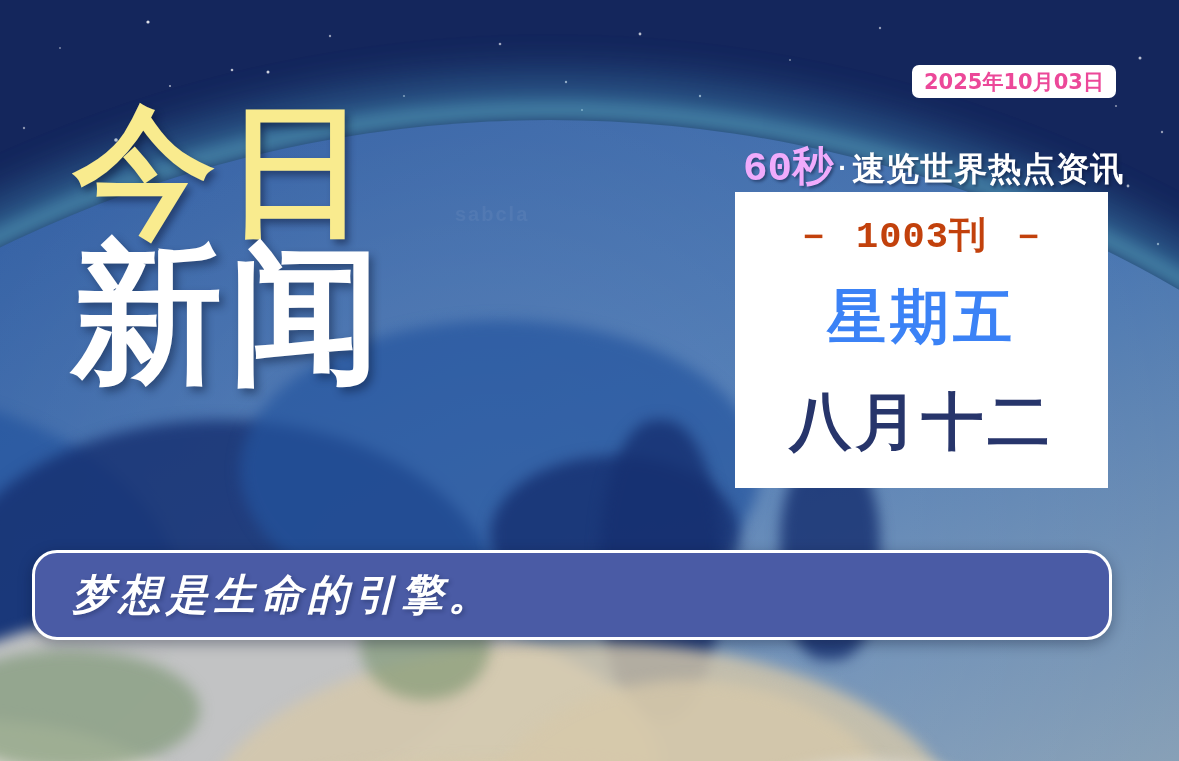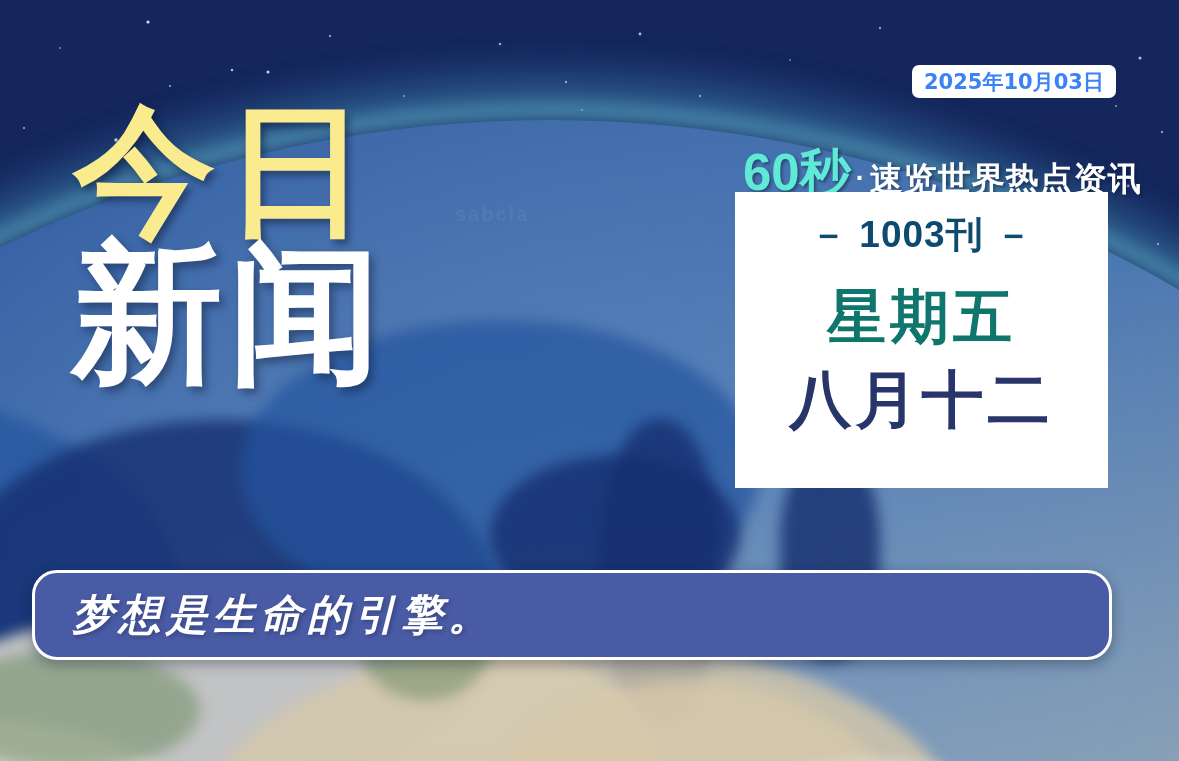--- a/index.html
+++ b/index.html
@@ -142,43 +142,43 @@
     background: #ffffff;
     border-radius: 7px;
     display: flex;
     align-items: center;
     justify-content: center;
     z-index: 7;
   }
   .date-badge span {
     font-size: 21px;
     font-weight: 700;
-    color: #3b82f6;
+    color: #ec4899;
     letter-spacing: 0px;
     white-space: nowrap;
     font-family: "DejaVu Sans", "Liberation Sans", sans-serif;
   }
 
   
   .tagline {
     position: absolute;
     left: 743px;
     top: 139px;
     display: flex;
     align-items: baseline;
     z-index: 7;
     white-space: nowrap;
   }
   .tagline .sec {
-    font-size: 51px;
-    font-weight: 700;
-    color: #5eead4;
+    font-size: 41px;
+    font-weight: 700;
+    color: #f0abfc;
     letter-spacing: 0px;
     text-shadow: 2px 2px 3px rgba(10,20,50,0.45);
-    font-family: Liberation Sans, sans-serif;
+    font-family: Liberation Mono, monospace;
   }
   .tagline .dot {
     font-size: 27px;
     font-weight: 700;
     color: #ffffff;
     margin: 0 5px;
     position: relative;
     top: -3px;
   }
   .tagline .rest {
@@ -200,46 +200,47 @@
     background: #ffffff;
     z-index: 7;
     display: flex;
     flex-direction: column;
     align-items: center;
     padding-top: 18px;
   }
   .issue-line {
     font-size: 37px;
     font-weight: 700;
-    color: #0c4a6e;
+    color: #c2410c;
     letter-spacing: 1px;
     white-space: nowrap;
-    font-family: Liberation Sans, sans-serif;
+    font-family: Liberation Mono, monospace;
   }
   .weekday {
     margin-top: 18px;
     font-size: 59px;
     font-weight: 700;
-    color: #0f766e;
+    color: #3b82f6;
     letter-spacing: 4px;
     font-family: "DejaVu Sans", "Liberation Sans", sans-serif;
   }
   .lunar {
+    margin-top: 22px;
     font-size: 62px;
     font-weight: 700;
     color: #27356b;
     letter-spacing: 4px;
     font-family: "DejaVu Sans", "Liberation Sans", sans-serif;
   }
 
   
   .quote-bar {
     position: absolute;
     left: 32px;
-    top: 570px;
+    top: 550px;
     width: 1080px;
     height: 90px;
     background: #4a5ba5;
     border: 3px solid #ffffff;
     border-radius: 25px;
     display: flex;
     align-items: center;
     z-index: 8;
     box-shadow: 0 4px 14px rgba(6, 14, 40, 0.35);
   }

